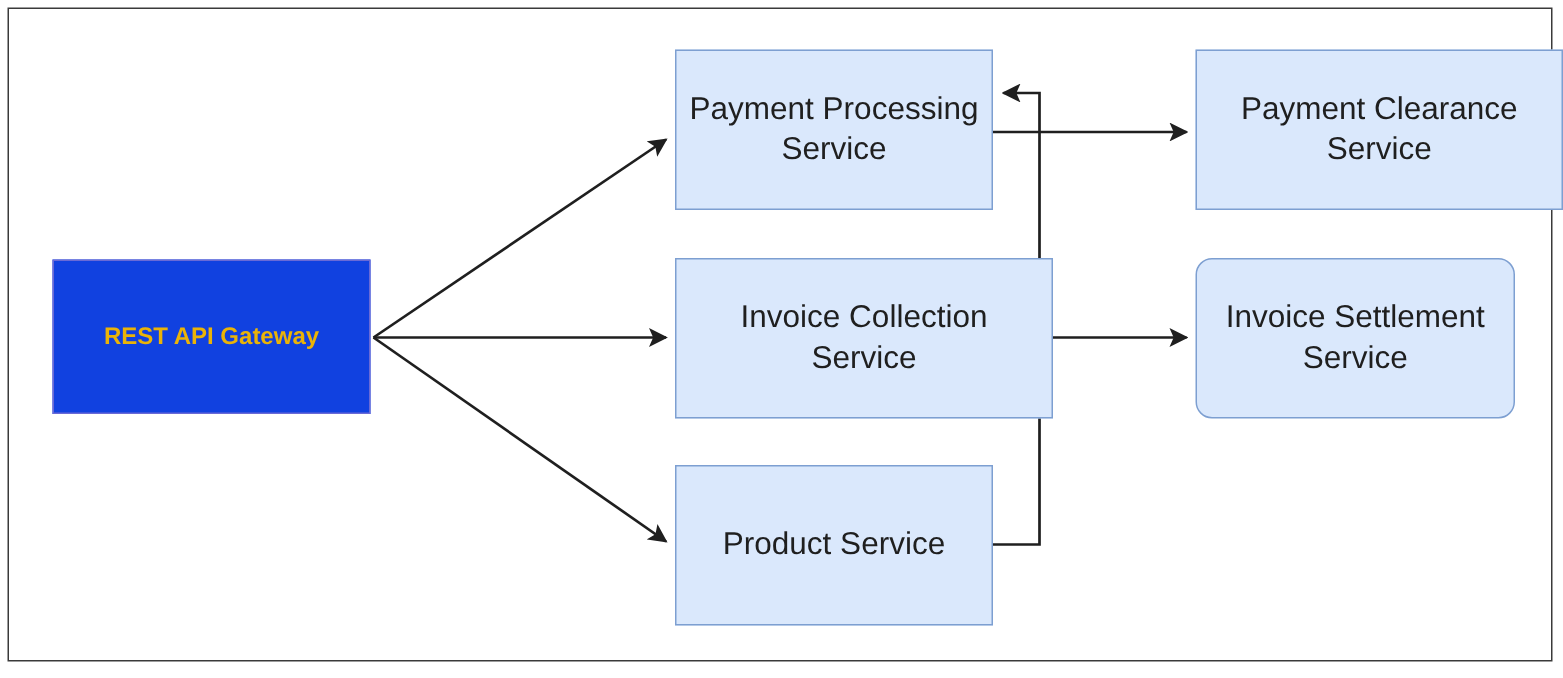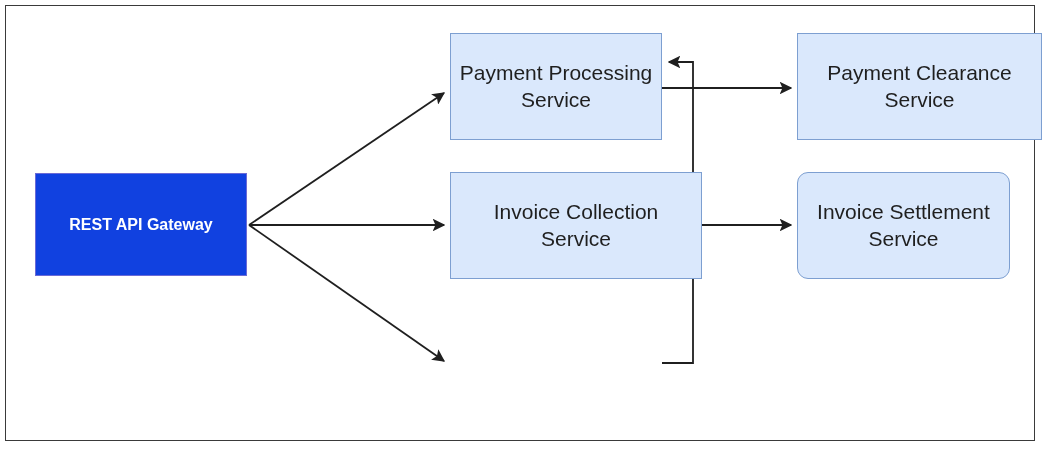--- a/index.html
+++ b/index.html
@@ -49,21 +49,21 @@
   .node.service {
     background: #dae8fc;
     border: 1px solid #7d9fd1;
     color: #1f1f1f;
     font-size: 21px;
     font-weight: 400;
   }
   .node.gateway {
     background: #1141e0;
     border: 1px solid #6a6ad6;
-    color: #ffffff;
+    color: #eab308;
     font-size: 16px;
     font-weight: bold;
     justify-content: center;
   }
   .node-label {
     display: block;
     padding: 0 6px;
     white-space: pre-line;
   }
 </style>
@@ -101,20 +101,23 @@
   <div class="node service" style="left:450px; top:33px; width:212px; height:107px;">
     <span class="node-label">Payment Processing
 Service</span>
   </div>
 
   <div class="node service" style="left:450px; top:172px; width:252px; height:107px;">
     <span class="node-label">Invoice Collection
 Service</span>
   </div>
 
+  <div class="node service" style="left:450px; top:310px; width:212px; height:107px;">
+    <span class="node-label">Product Service</span>
+  </div>
 
   <div class="node service" style="left:797px; top:33px; width:245px; height:107px;">
     <span class="node-label">Payment Clearance
 Service</span>
   </div>
 
   <div class="node service" style="left:797px; top:172px; width:213px; height:107px;border-radius:11px;">
     <span class="node-label">Invoice Settlement
 Service</span>
   </div>

